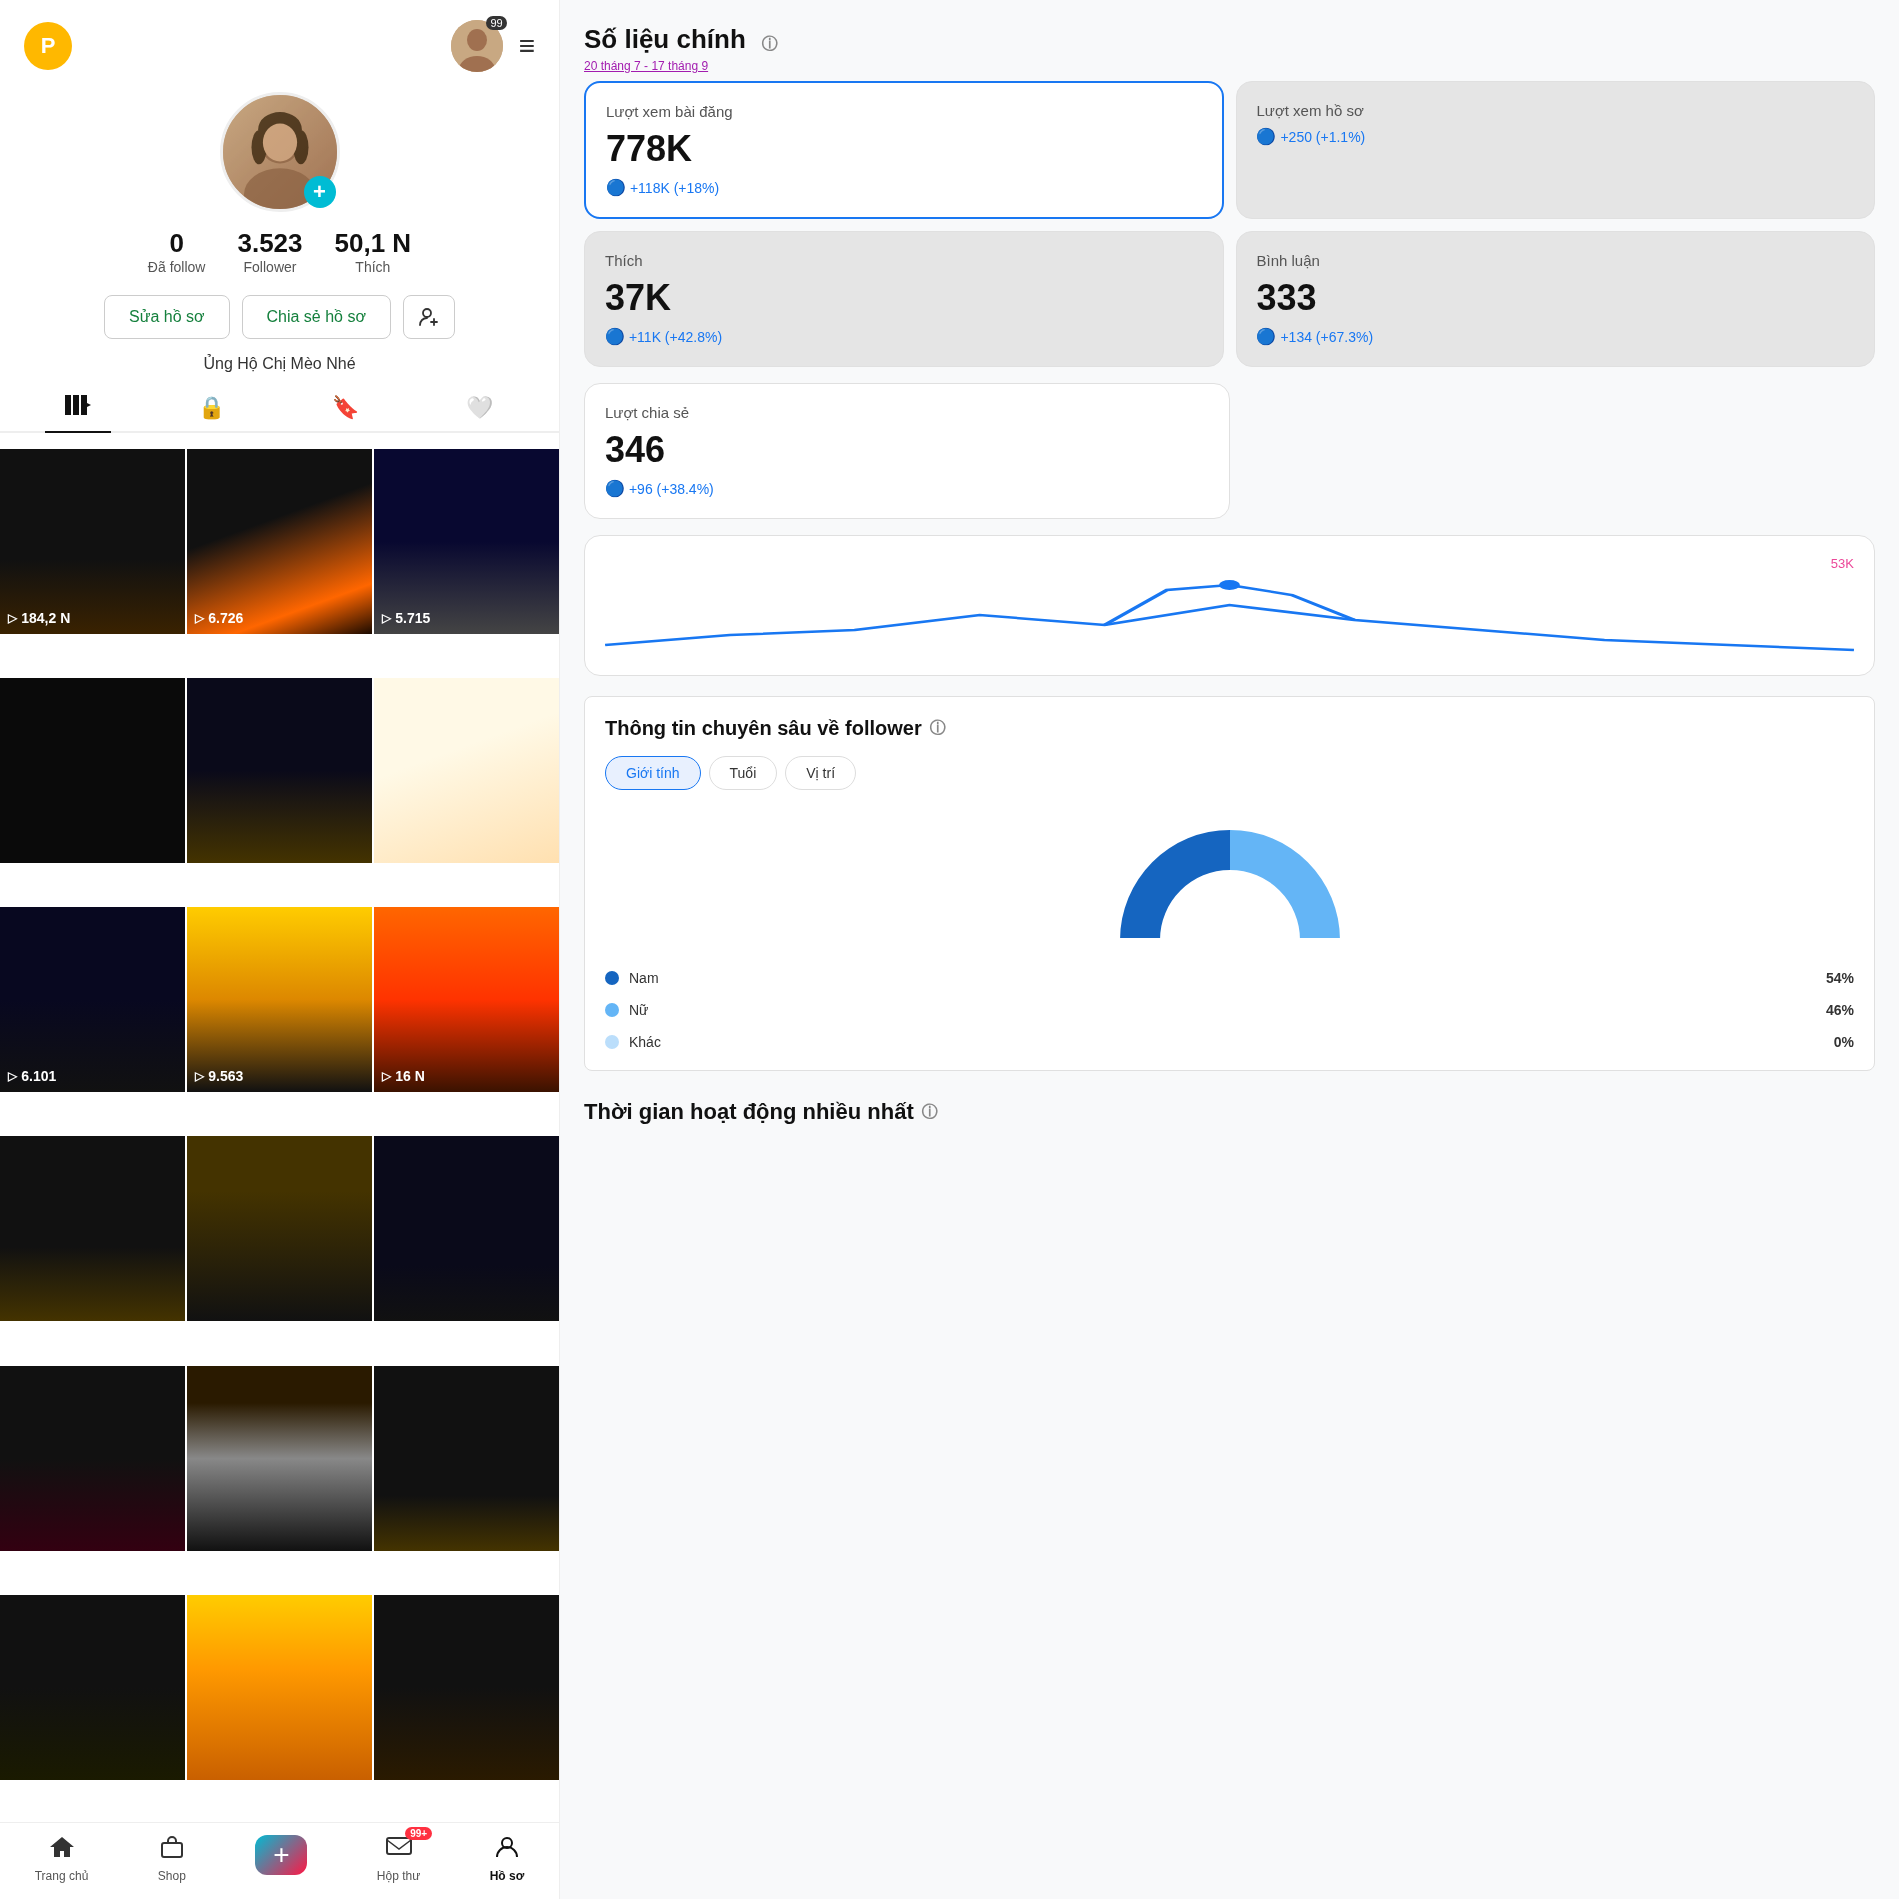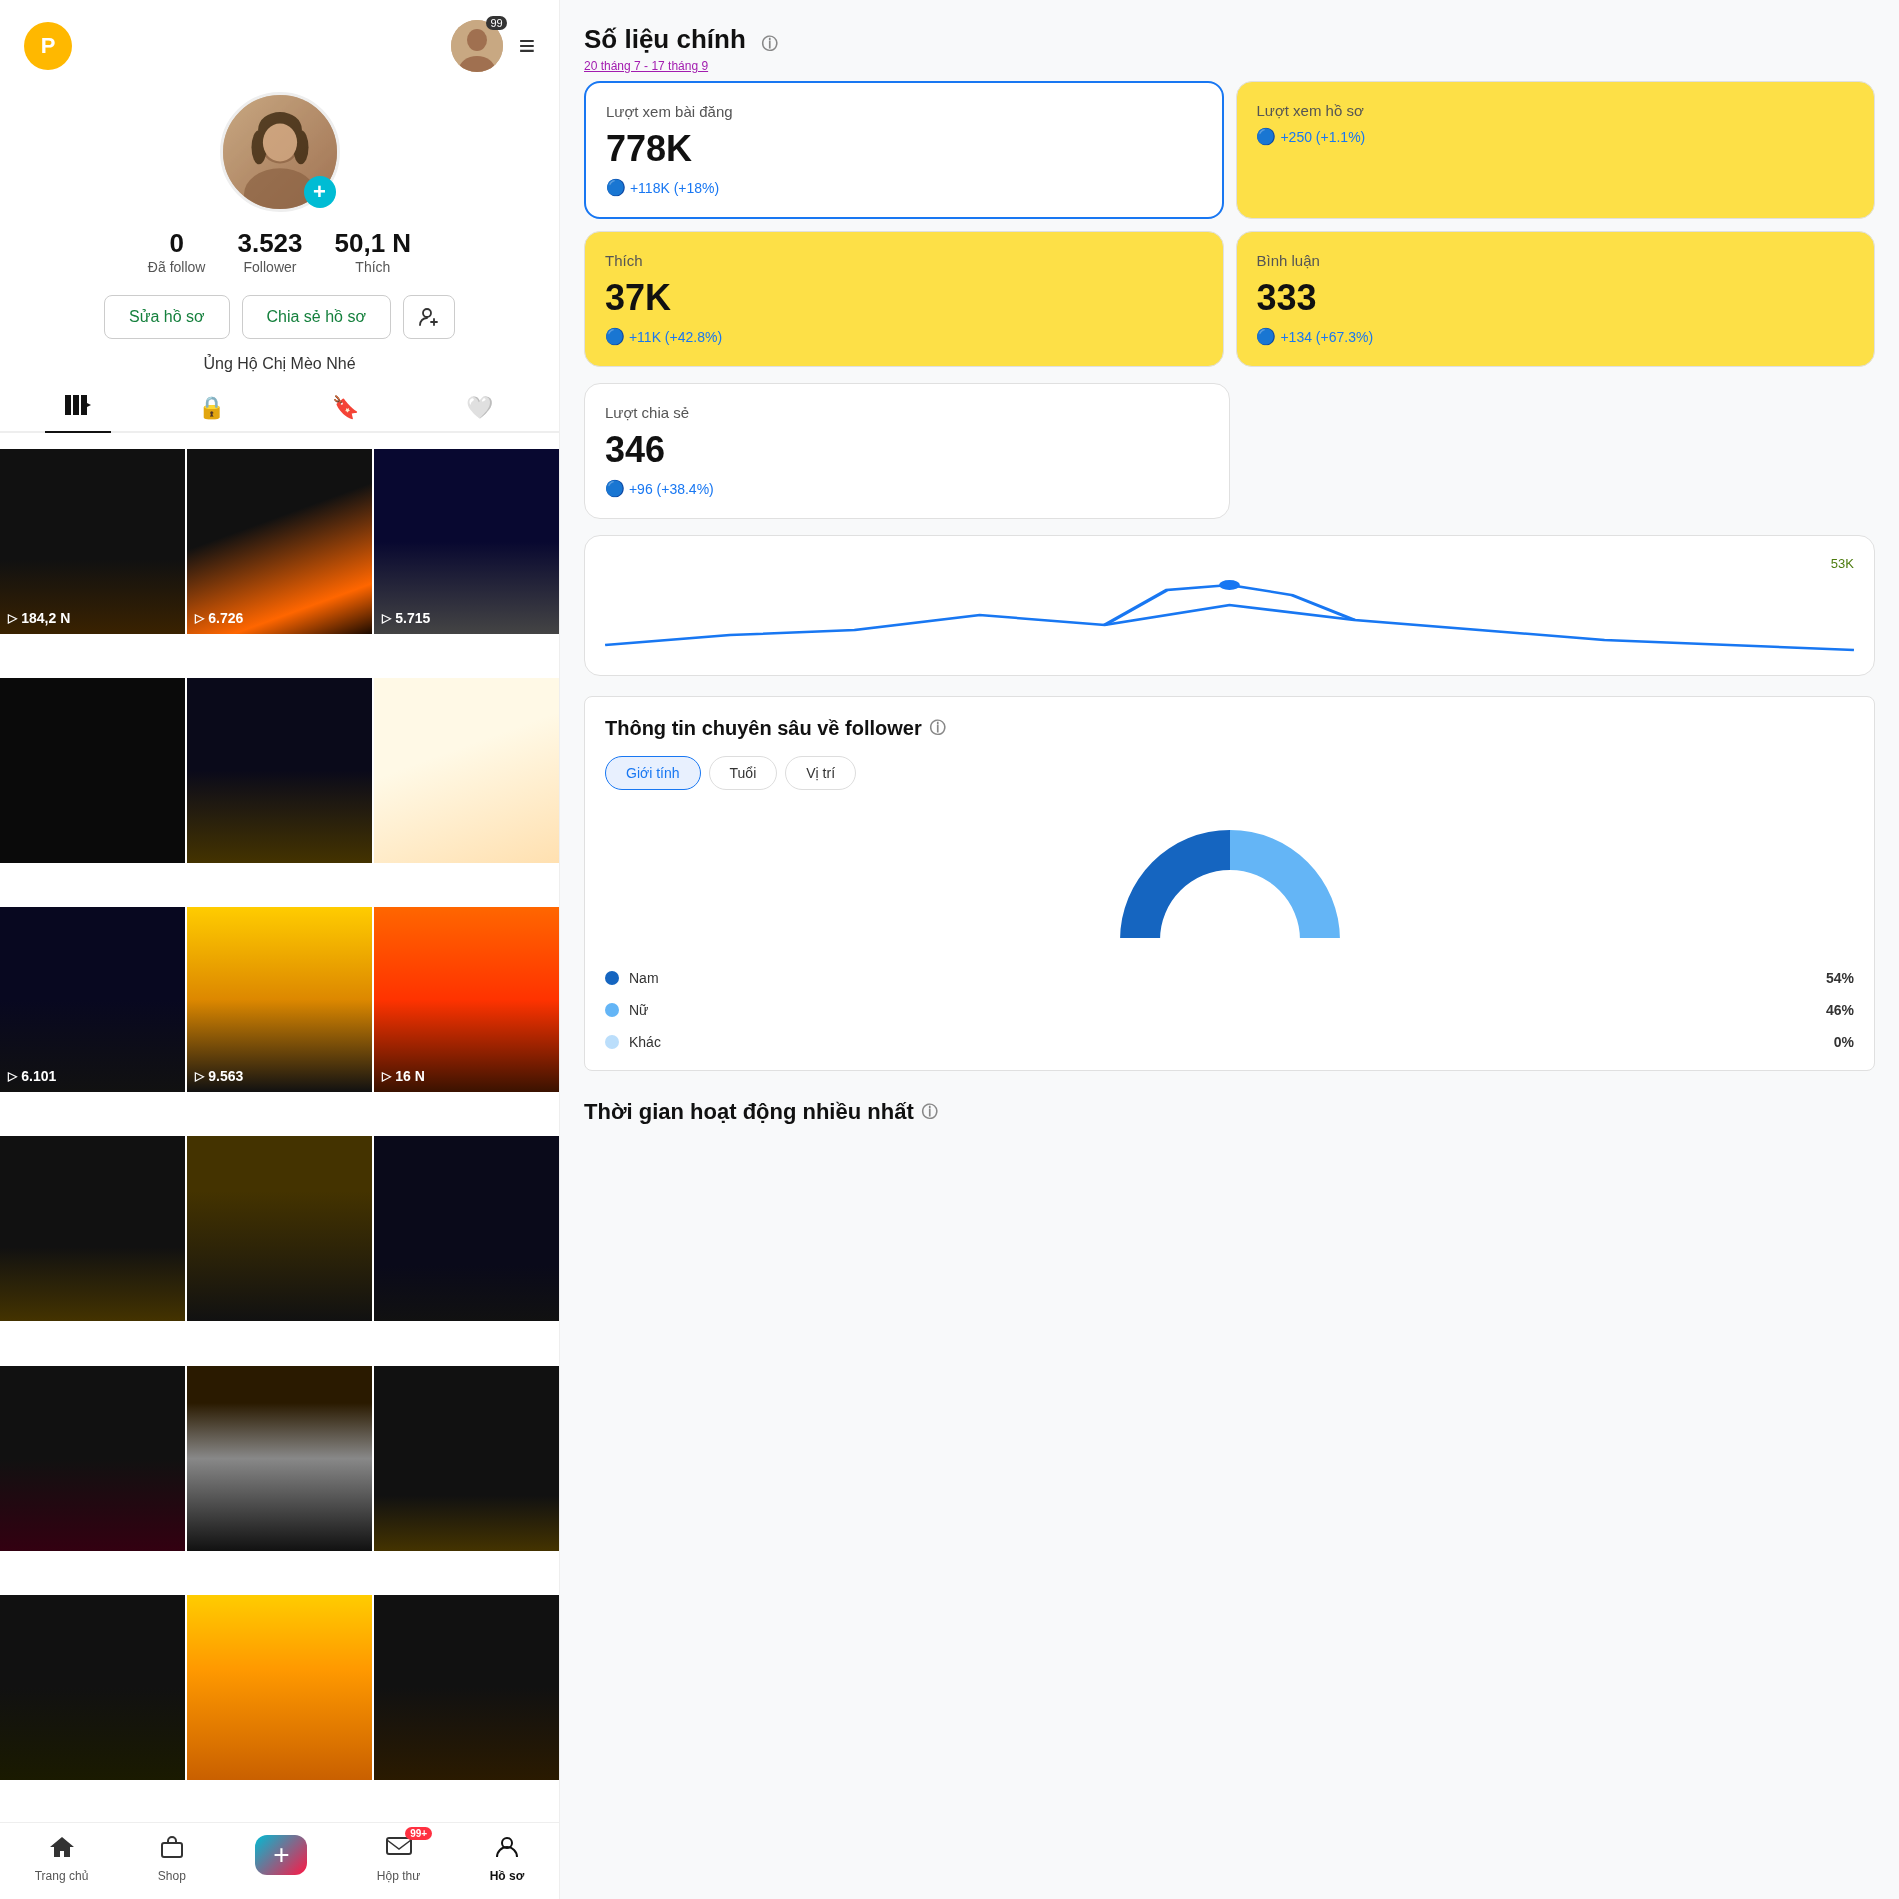--- a/index.html
+++ b/index.html
@@ -338,21 +338,21 @@
 
     
     .metrics-grid {
       display: grid;
       grid-template-columns: 1fr 1fr;
       gap: 12px;
       margin-bottom: 16px;
     }
 
     .metric-card {
-      background: #fde047;
+      background: #e5e5e5;
       border-radius: 16px;
       padding: 20px;
       border: 1px solid #e0e0e0;
     }
 
     .metric-card.highlighted {
       border: 2px solid #1877F2;
       background: #fff;
     }
 
@@ -764,21 +764,21 @@
     <div class="metric-card-label">Lượt chia sẻ</div>
     <div class="metric-card-value">346</div>
     <div class="metric-card-change">
       <span class="change-arrow">🔵</span>
       <span>+96 (+38.4%)</span>
     </div>
   </div>
 
   <div class="chart-section">
     <div style="display:flex;justify-content:flex-end;margin-bottom:4px;">
-      <span style="font-size:13px;color:#4d7c0f;">53K</span>
+      <span style="font-size:13px;color:#ec4899;">53K</span>
     </div>
     <div class="chart-placeholder">
 
       <svg width="100%" height="80" viewBox="0 0 600 80" preserveAspectRatio="none">
         <polyline points="0,70 60,60 120,55 180,40 240,50 300,30 360,45 420,55 480,65 540,70 600,75" fill="none" stroke="#1877F2" stroke-width="2.5"></polyline>
 
         <polyline points="240,50 270,15 300,10 330,20 360,45" fill="none" stroke="#1877F2" stroke-width="2.5"></polyline>
         <circle cx="300" cy="10" r="5" fill="#1877F2"></circle>
       </svg>
     </div>

